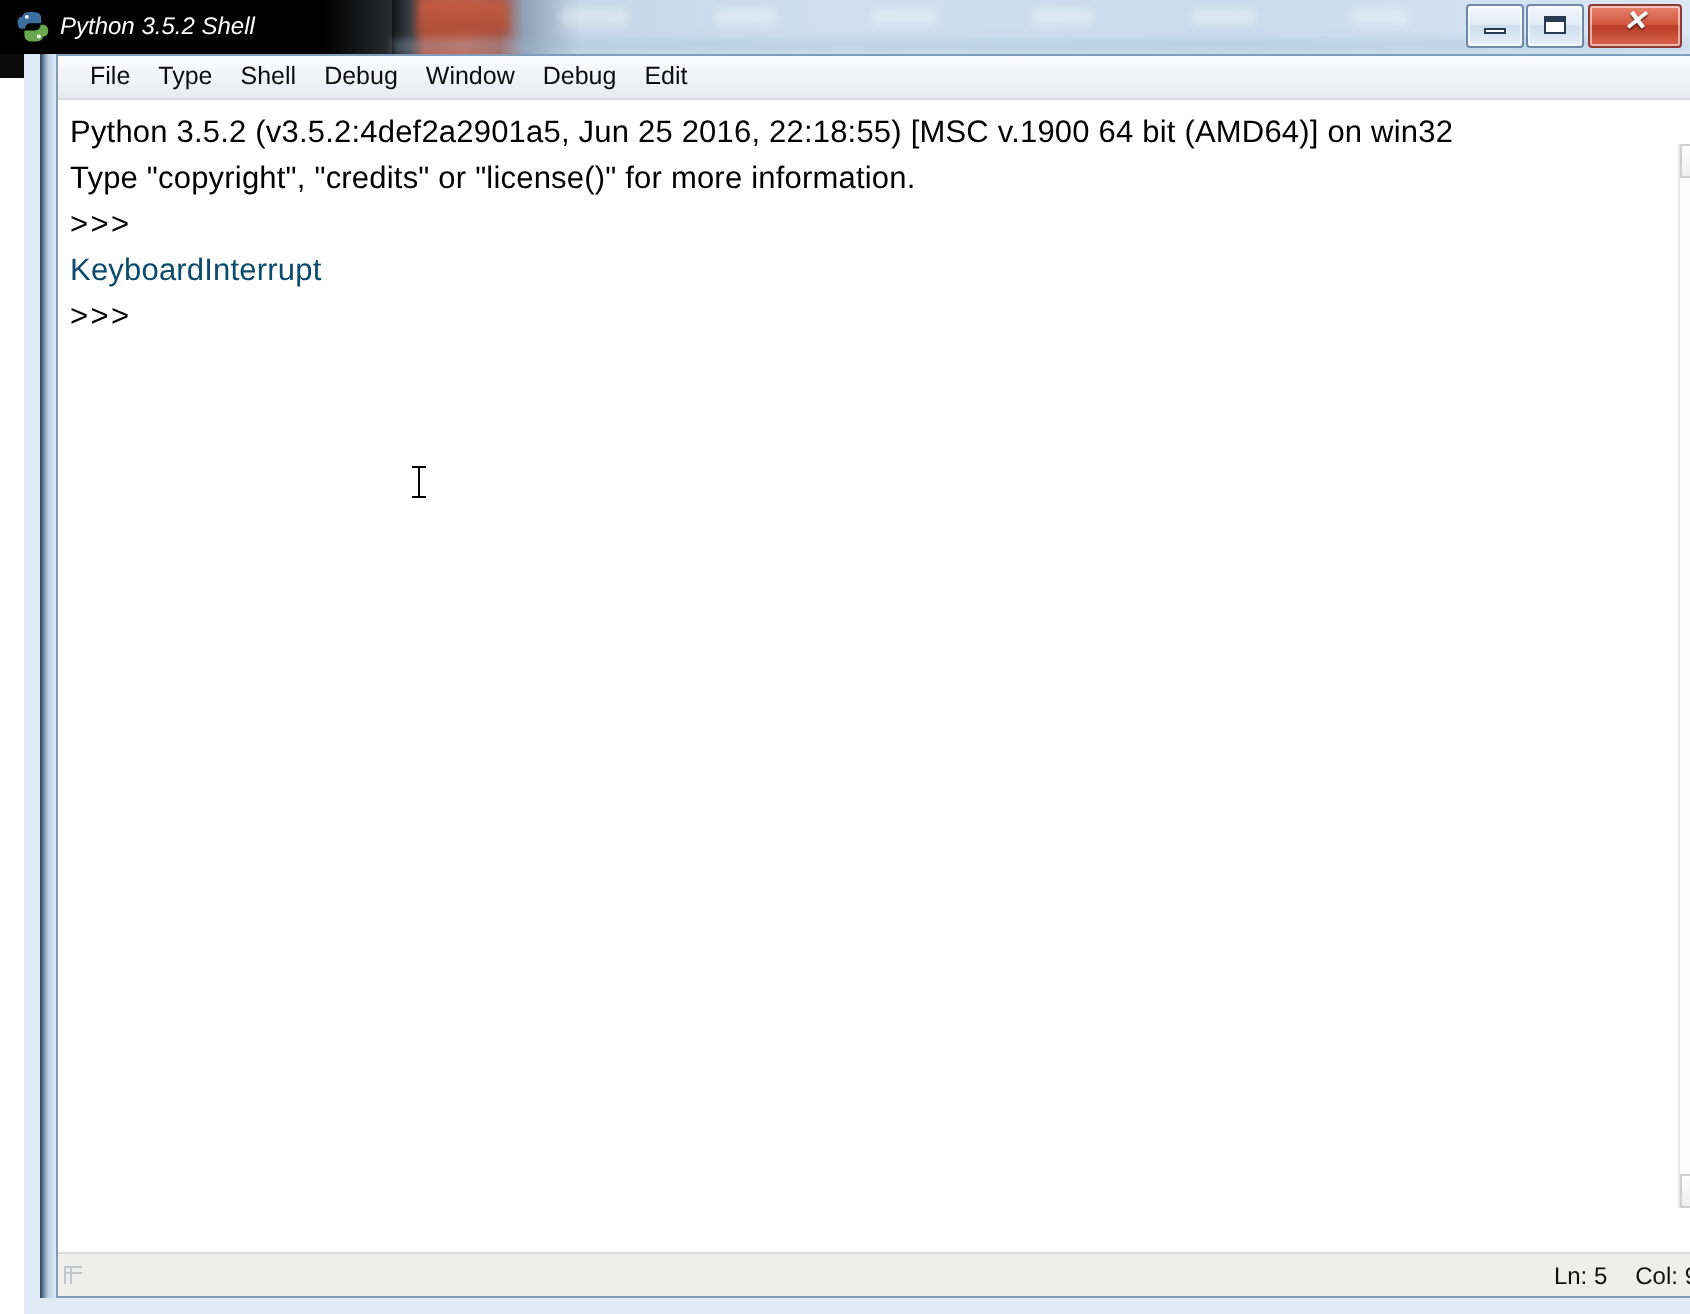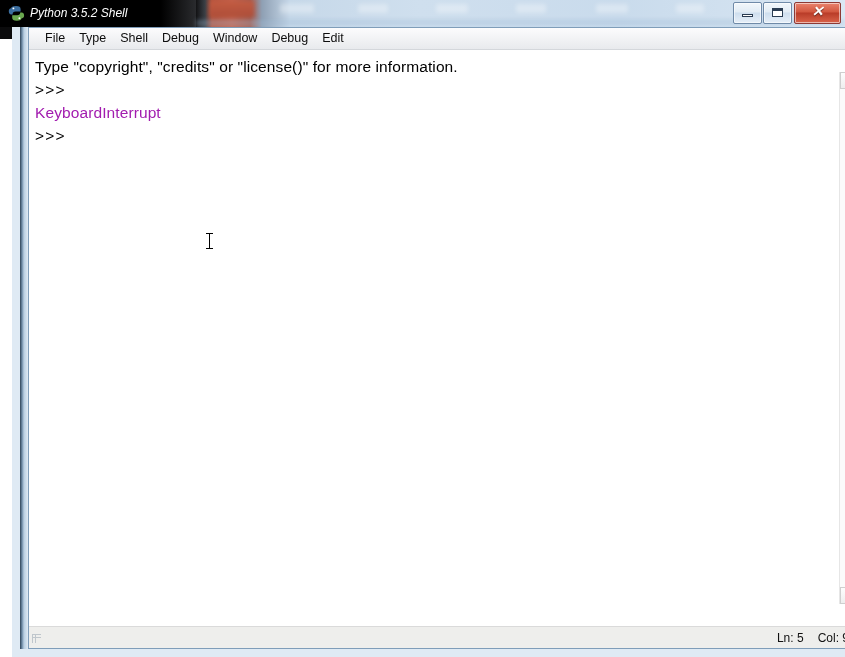--- a/index.html
+++ b/index.html
@@ -219,21 +219,21 @@
   }
   .line {
     font-family: "Liberation Sans", sans-serif;
     font-size: 15.5px;
     line-height: 23px;
     color: #000000;
     white-space: pre;
     letter-spacing: 0.1px;
   }
   .line.err {
-    color: #a21caf;
+    color: #0c4a6e;
   }
   .line.prompt {
     letter-spacing: 1.2px;
   }
 
   
   #mouse-ibeam {
     position: absolute;
     left: 176px; top: 182px;
     width: 9px; height: 18px;
@@ -371,20 +371,21 @@
         <div class="menu-item">Type</div>
         <div class="menu-item">Shell</div>
         <div class="menu-item">Debug</div>
         <div class="menu-item">Window</div>
         <div class="menu-item">Debug</div>
         <div class="menu-item">Edit</div>
       </div>
 
       <div id="textwrap">
         <div id="textarea">
+          <div class="line">Python 3.5.2 (v3.5.2:4def2a2901a5, Jun 25 2016, 22:18:55) [MSC v.1900 64 bit (AMD64)] on win32</div>
           <div class="line">Type "copyright", "credits" or "license()" for more information.</div>
           <div class="line prompt">&gt;&gt;&gt;</div>
           <div class="line err">KeyboardInterrupt</div>
           <div class="line prompt">&gt;&gt;&gt;</div>
 
           <div id="mouse-ibeam">
             <span class="cap t"></span>
             <span class="bar"></span>
             <span class="cap b"></span>
           </div>

